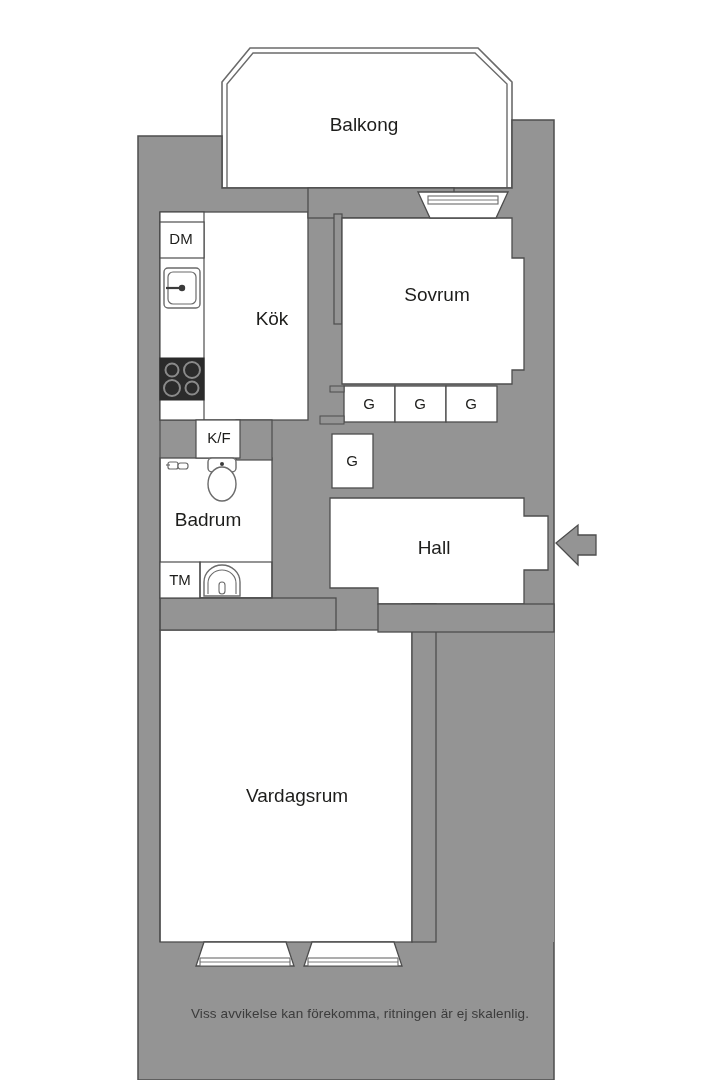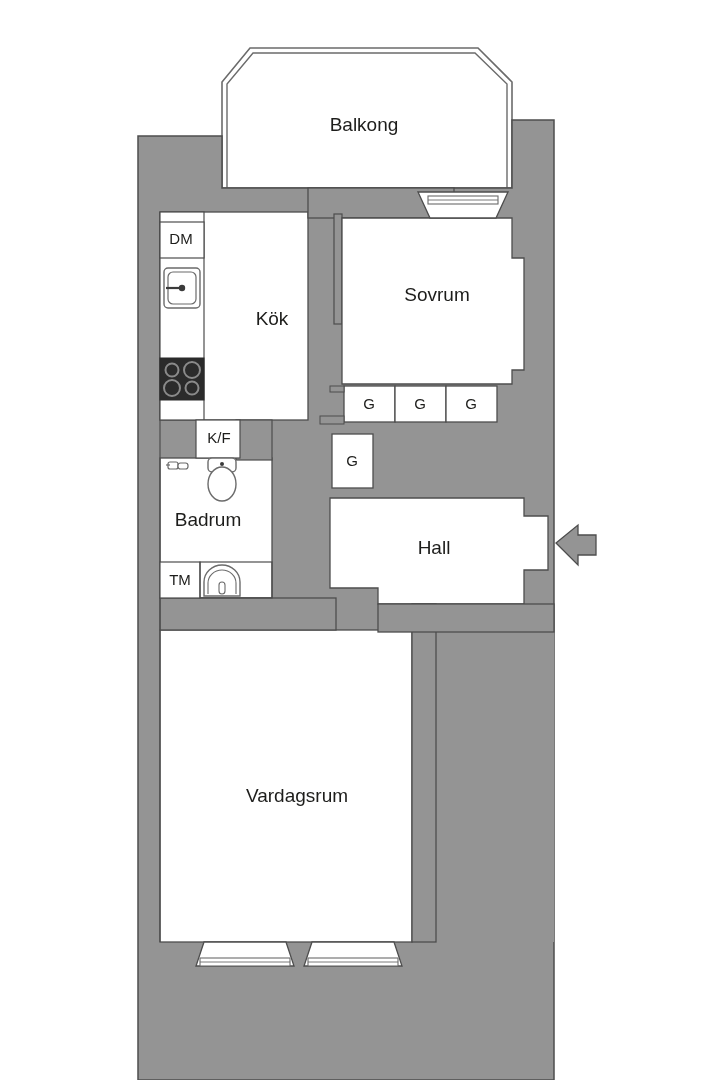--- a/index.html
+++ b/index.html
@@ -196,14 +196,15 @@
     <text class="room-label fixture-label" x="219" y="439">K/F</text>
     <text class="room-label fixture-label" x="180" y="581">TM</text>
 
     <text class="room-label closet-label" x="369" y="405">G</text>
     <text class="room-label closet-label" x="420" y="405">G</text>
     <text class="room-label closet-label" x="471" y="405">G</text>
     <text class="room-label closet-label" x="352" y="462">G</text>
 
   </svg>
 
+  <div class="disclaimer">Viss avvikelse kan förekomma, ritningen är ej skalenlig.</div>
 
 </div>
 
 </body></html>

